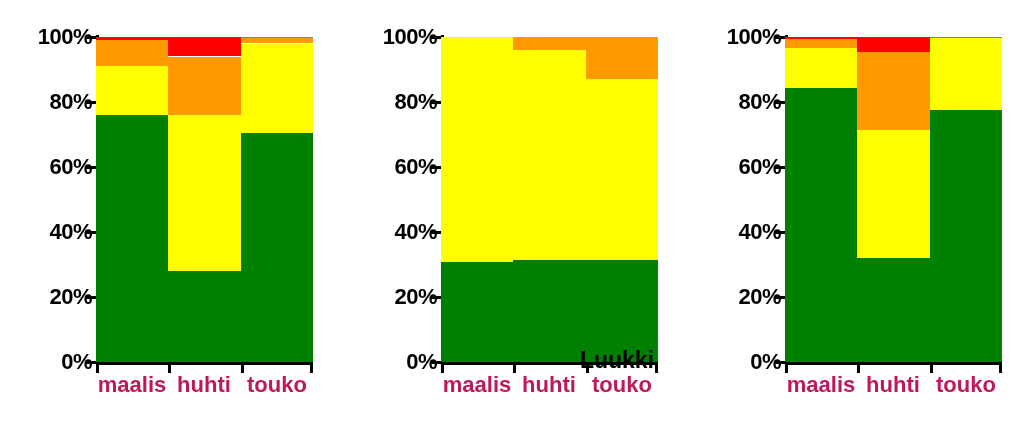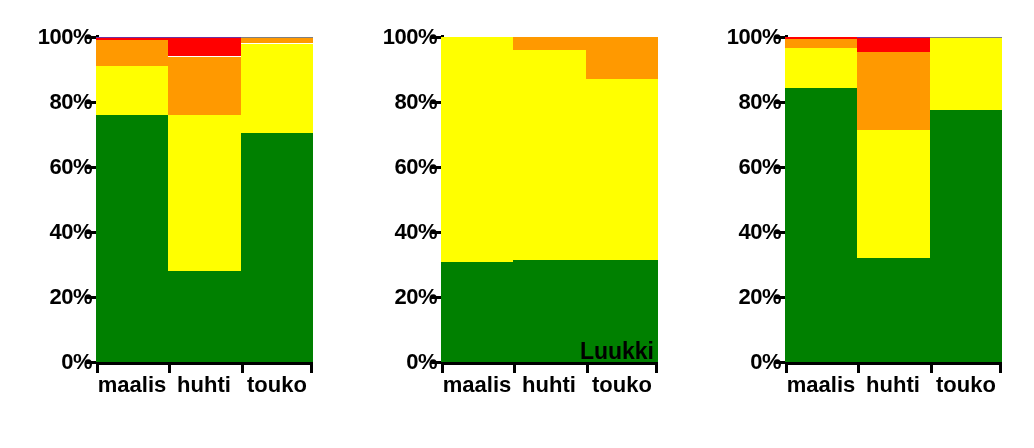--- a/index.html
+++ b/index.html
@@ -72,21 +72,21 @@
     top: 362px;
     width: 3px;
     height: 11px;
     background: #000000;
   }
   .xtick-label {
     position: absolute;
     top: 374px;
     font-size: 22px;
     font-weight: bold;
-    color: #000000;
+    color: #be185d;
     white-space: nowrap;
     text-align: center;
     line-height: 1;
   }
 
   
   .plot {
     position: absolute;
     left: 96px;
     top: 35px;
@@ -189,21 +189,21 @@
           <div class="seg" style="top: 225.275px; height: 101.725px; background: rgb(0, 128, 0);"></div>
           <div class="seg" style="top: 15px; height: 210.275px; background: rgb(255, 255, 0);"></div>
           <div class="seg" style="top: 2px; height: 13px; background: rgb(255, 153, 0);"></div>
         </div>
         <div class="bar-col" style="left: 145px; width: 72px;">
           <div class="seg" style="top: 225.275px; height: 101.725px; background: rgb(0, 128, 0);"></div>
           <div class="seg" style="top: 44.25px; height: 181.025px; background: rgb(255, 255, 0);"></div>
           <div class="seg" style="top: 2px; height: 42.25px; background: rgb(255, 153, 0);"></div>
         </div>
       </div>
-      <div class="site-label" style="right: 36px; bottom: 85px;">Luukki</div>
+      <div class="site-label" style="right: 36px; bottom: 76px;">Luukki</div>
       <div class="xaxis-line"></div>
       <div class="xtick" style="left: 96px;"></div>
       <div class="xtick" style="left: 168px;"></div>
       <div class="xtick" style="left: 241px;"></div>
       <div class="xtick" style="left: 310px;"></div>
       <div class="xtick-label" style="left: 96px; width: 72px;">maalis</div>
       <div class="xtick-label" style="left: 168px; width: 72px;">huhti</div>
       <div class="xtick-label" style="left: 241px; width: 72px;">touko</div>
     </div>
     <div class="panel panel-2">

